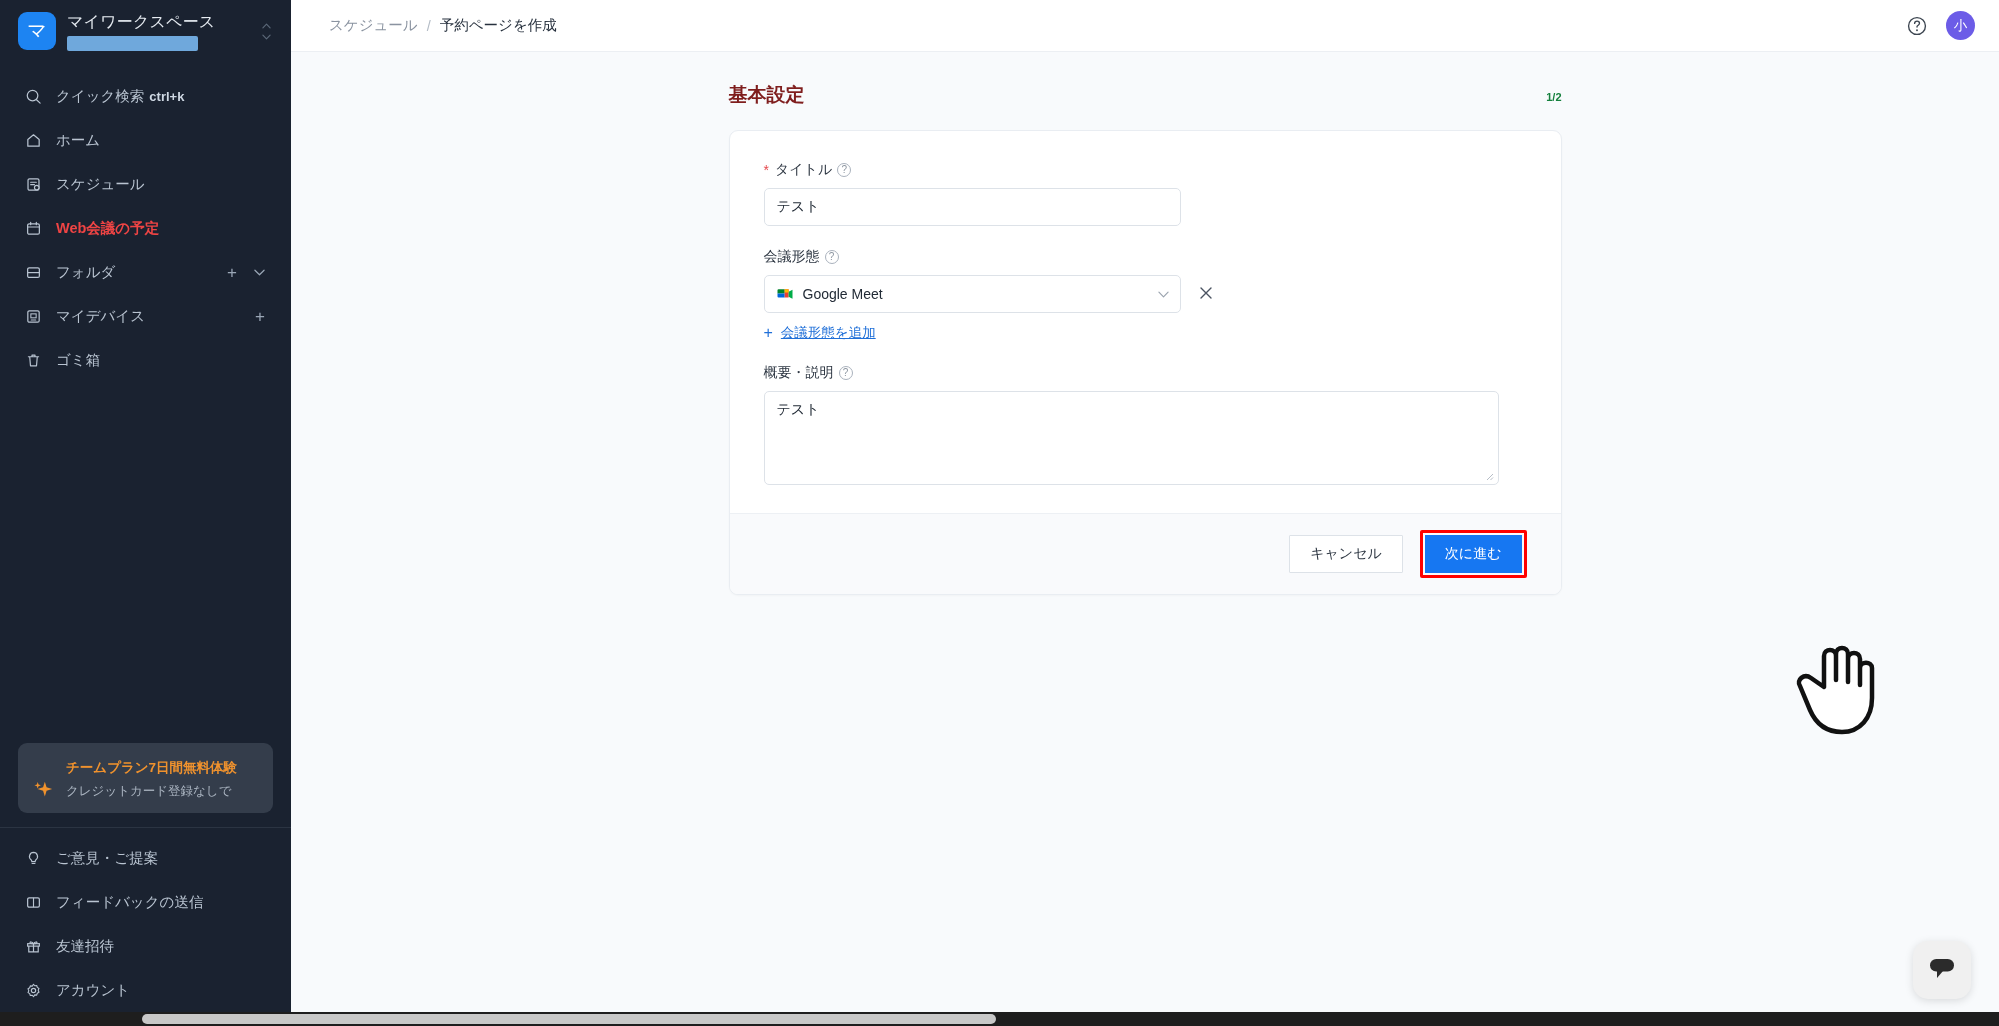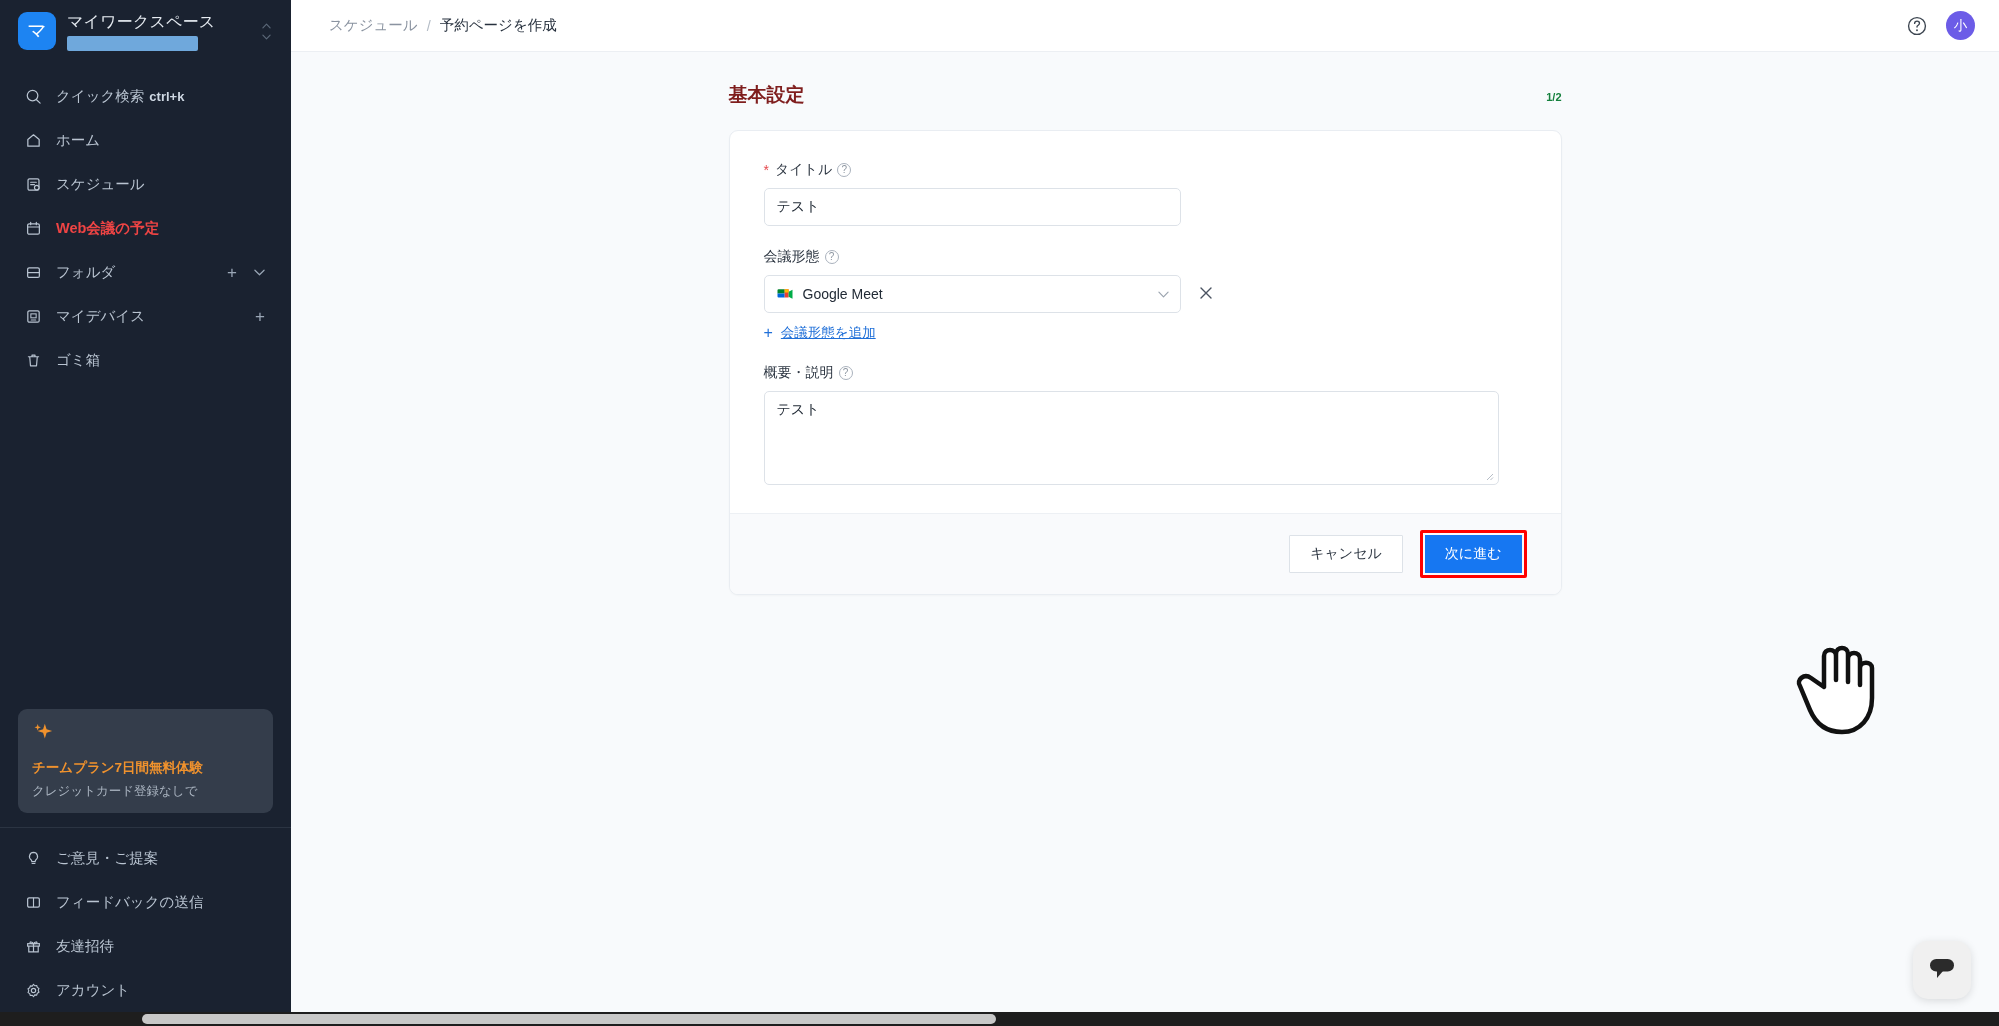--- a/index.html
+++ b/index.html
@@ -73,21 +73,21 @@
   .nav-item .chev { font-size: 11px; line-height: 1; }
   .kbd-hint { font-weight: 700; font-size: 13px; color: #cfd8e3; margin-left: 5px; }
 
   .sidebar-spacer { flex: 1 1 auto; }
 
   .promo {
     margin: 8px 18px 14px 18px;
     background: #343d4b;
     border-radius: 9px;
     padding: 12px 14px;
-    display: flex; align-items: flex-start; gap: 12px; flex-direction: column;
+    display: flex; align-items: flex-end; gap: 12px;
   }
   .promo .spark { color: #f0922d; font-size: 20px; flex: 0 0 22px; display:flex; align-items:center; justify-content:center;}
   .promo-txt { line-height: 1.45; }
   .promo-title { color: #f0922d; font-size: 13.5px; font-weight: 700; white-space: nowrap; }
   .promo-sub { color: #aab4c0; font-size: 12.5px; white-space: nowrap; }
 
   .sb-divider { height: 1px; background: #2b3442; margin: 0; }
   .bottom-nav { padding: 8px 0 14px 0; }
 
   

